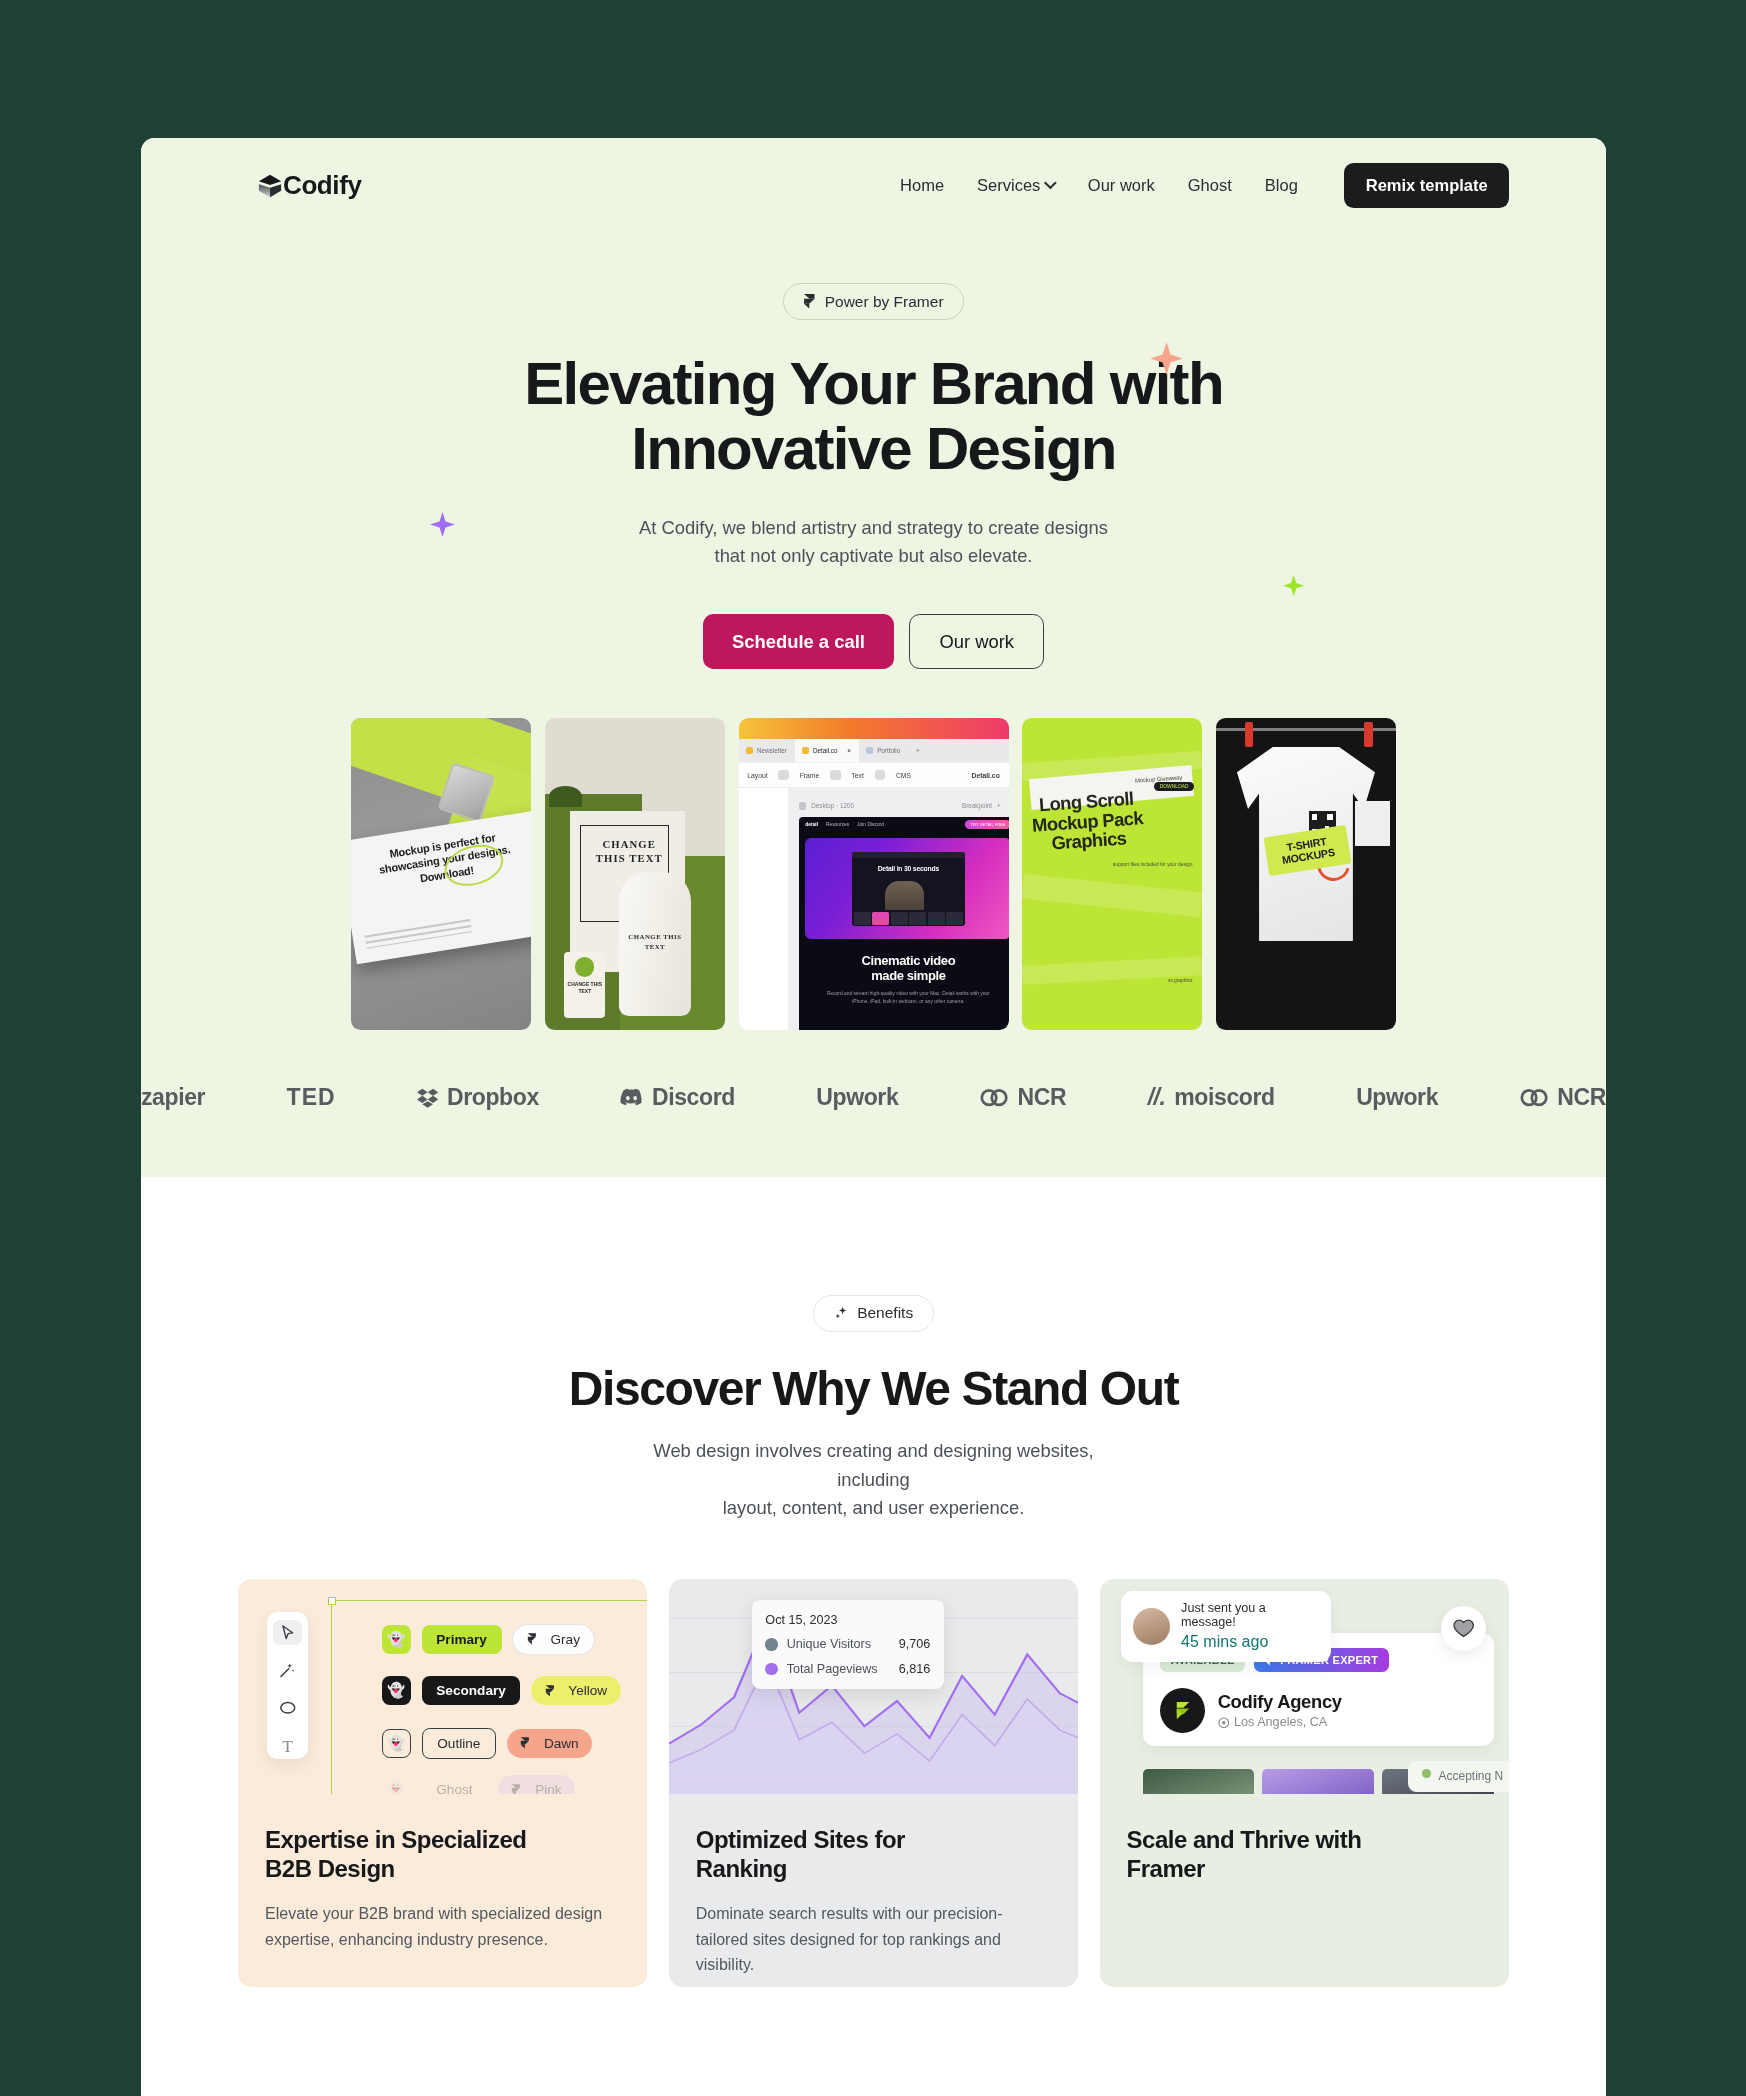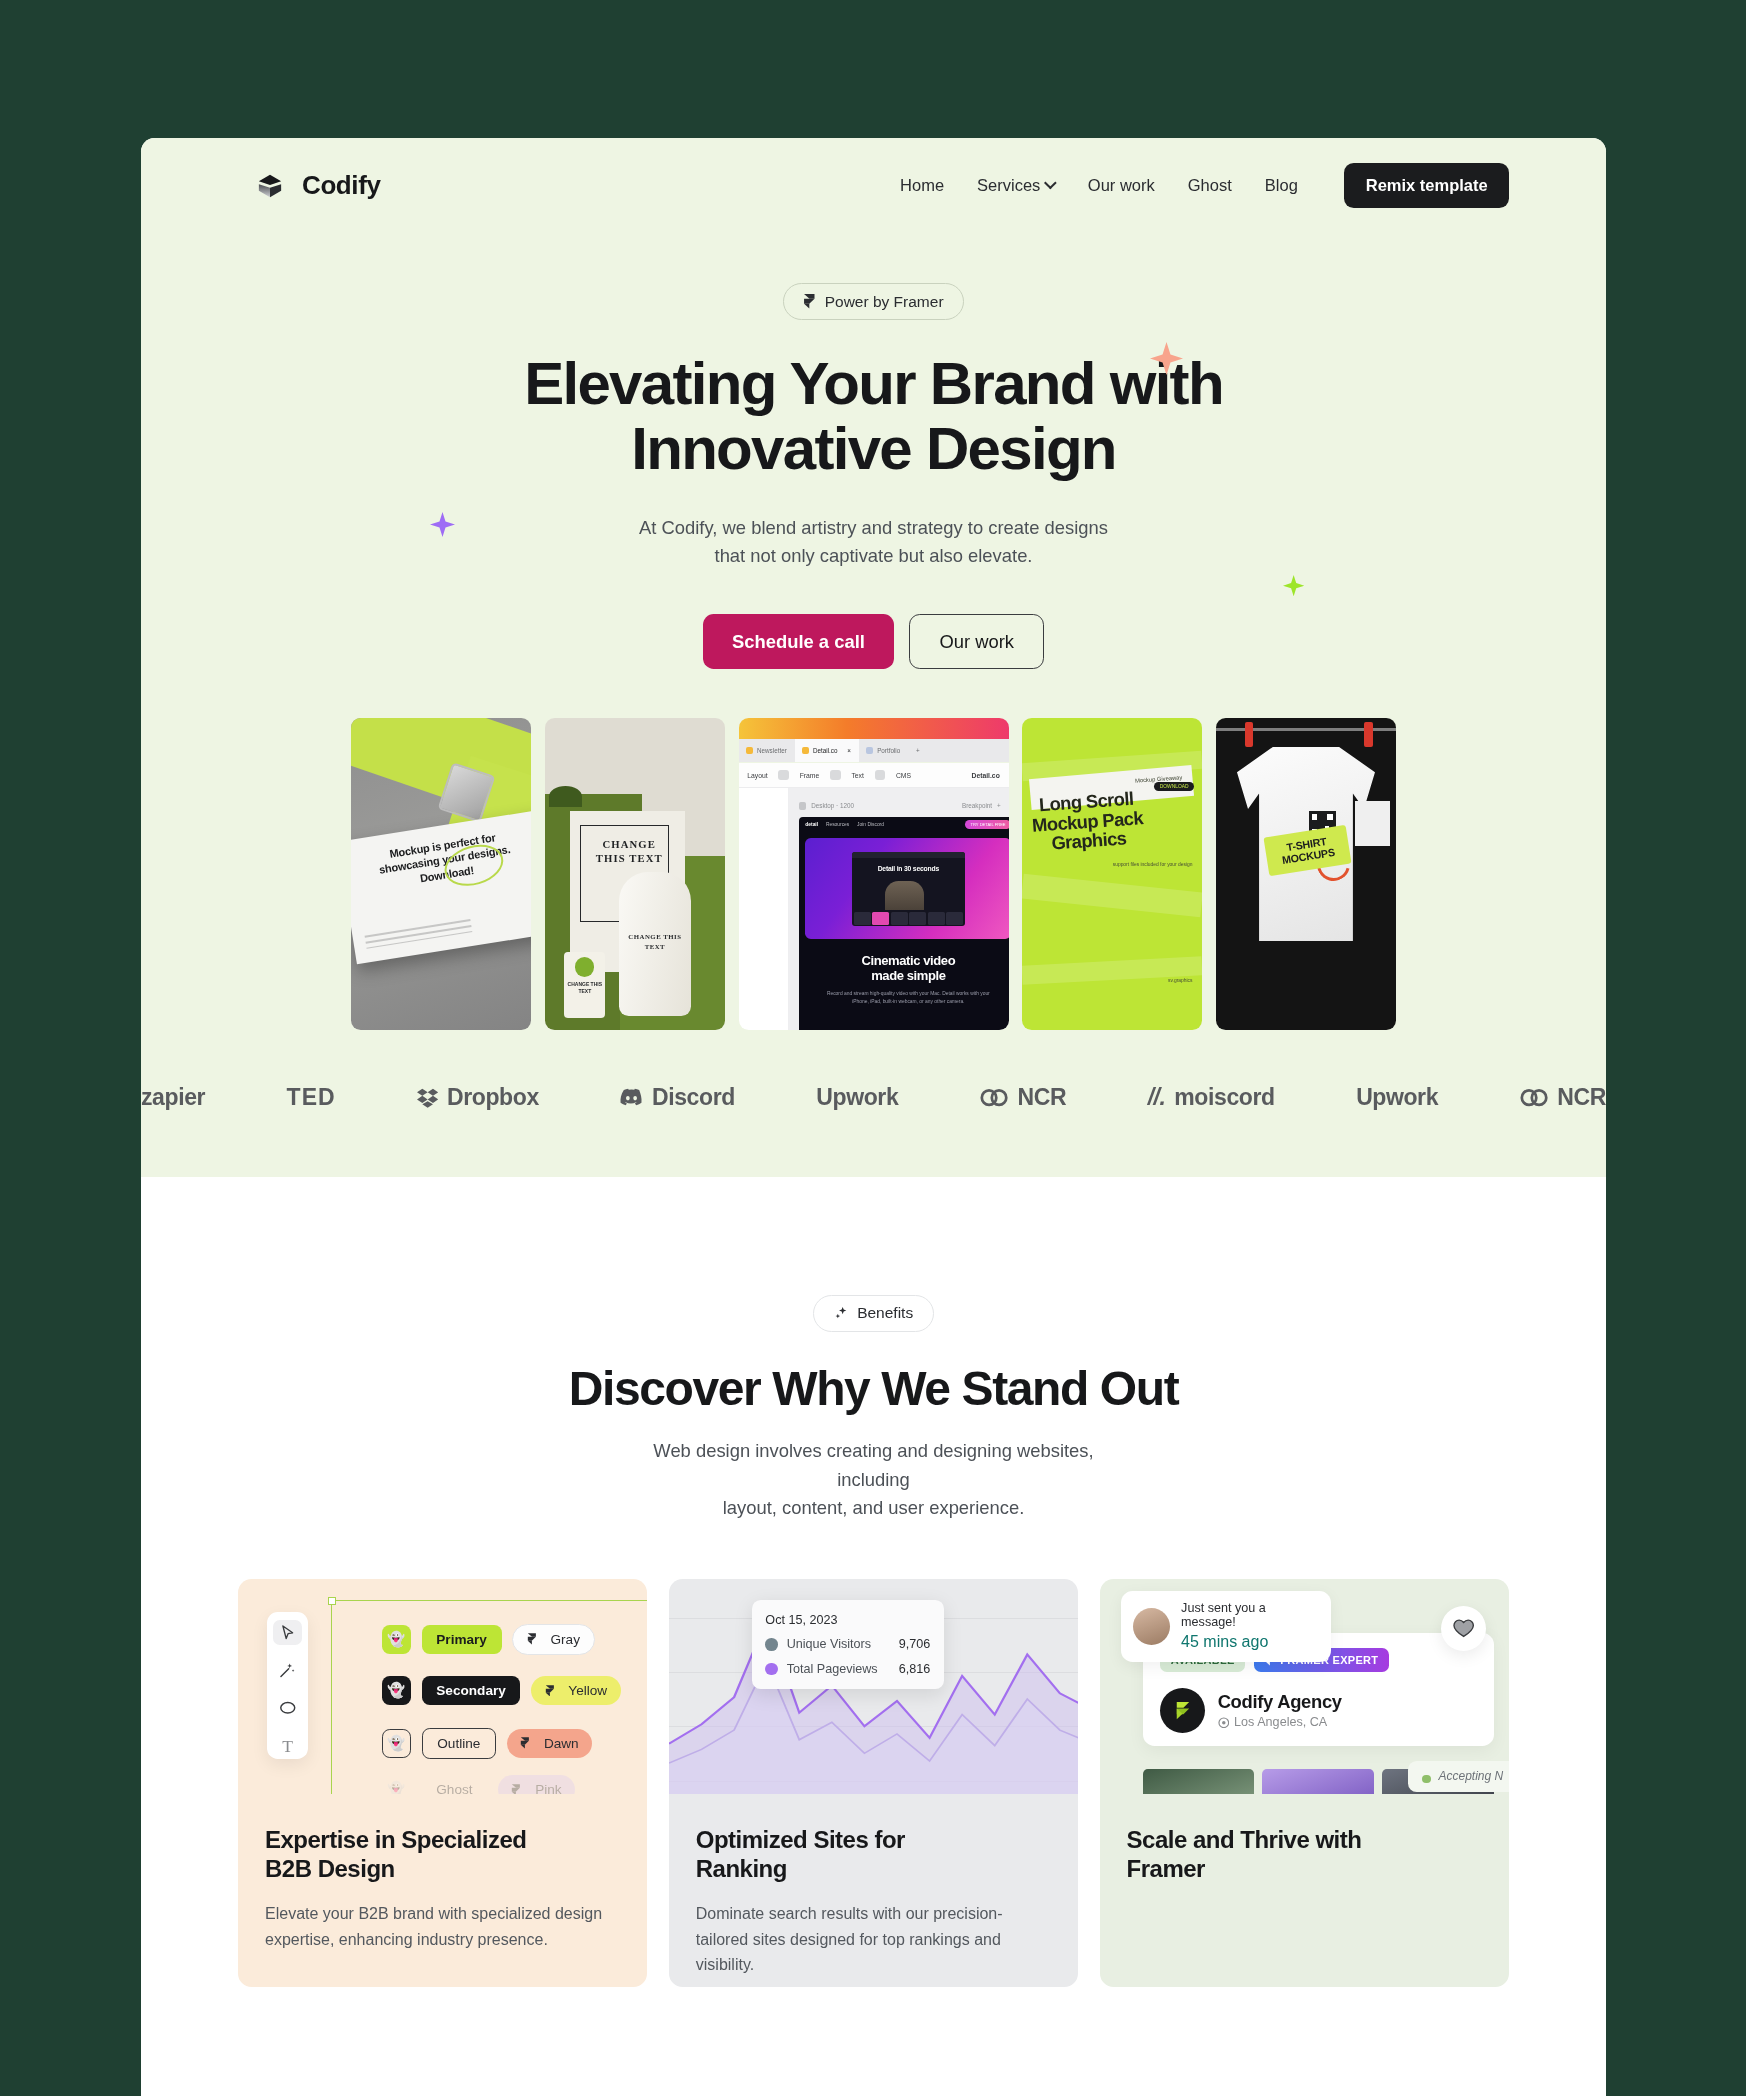--- a/index.html
+++ b/index.html
@@ -19,21 +19,21 @@
     background: #fff;
   }
   .hero-section { background: #EEF5E3; padding-bottom: 9.7px; }
 
   
   .nav {
     height: 95px;
     display: flex; align-items: center;
     padding: 0 97px 0 116px;
   }
-  .brand { display: flex; align-items: center; gap: 19px; }
+  .brand { display: flex; align-items: center; gap: 0; }
   .brand-mark { width: 26px; height: 26px; position: relative; }
   .brand-name { font-size: 26px; font-weight: 700; color: #17181A; letter-spacing: -0.4px; }
   .nav-links { margin-left: auto; display: flex; align-items: center; gap: 33px; }
   .nav-link {
     font-size: 16.5px; color: #2B2D31; cursor: pointer;
     display: flex; align-items: center; gap: 5.8px; white-space: nowrap;
   }
   .chev { display:inline-block; width: 8.7px; height: 8.7px; border-right: 2.1px solid #2B2D31; border-bottom: 2.1px solid #2B2D31; transform: rotate(45deg) translate(-1.9px,-1.9px); }
   .nav-cta {
     background: #1B1C1E; color: #fff; font-size: 16.5px; font-weight: 700;
@@ -217,21 +217,21 @@
   .profile { position:absolute; left: 43px; top: 54px; right: 15.5px; background:#fff; border-radius: 11.6px; padding: 15.5px 17.5px 13.6px; z-index:2; box-shadow:0 4.9px 17.5px rgba(0,0,0,.05); }
   .badges { display:flex; gap: 8.7px; }
   .badge-a { background:#D8EBD6; color:#2F6B3E; font-size: 11px; font-weight:700; padding: 5.8px 10.7px; border-radius: 6.8px; letter-spacing:0.3px; }
   .badge-b { background:linear-gradient(90deg,#3C7BEF,#A63BE0); color:#fff; font-size: 11px; font-weight:700; padding: 5.8px 10.7px; border-radius: 6.8px; display:flex; gap:5.8px; align-items:center; letter-spacing:0.3px;}
   .p-row { display:flex; align-items:center; gap: 12.6px; margin-top: 15.5px; }
   .p-logo { width: 45px; height:45px; border-radius:50%; background:#17181A; display:flex;align-items:center;justify-content:center; flex:none;}
   .p-name { font-size: 18.4px; font-weight:700; color:#17181A; letter-spacing:-0.3px; }
   .p-loc { font-size: 12.6px; color:#8A8C8F; display:flex; align-items:center; gap:4.9px; margin-top:2.9px; }
   .thumbs { position:absolute; left: 43px; right: 15.5px; top: 190px; display:flex; gap: 8.7px; z-index:1;}
   .thumbs div { flex:1; height: 54px; border-radius: 4.9px; }
-  .accept { position:absolute; right: -7.8px; bottom: 1.9px; background:#F3F7F0; border-radius: 8.7px; padding: 8.7px 13.6px; font-size: 12px; color:#6D7278; display:flex; align-items:flex-end; gap:7.8px; z-index:5;font-style:italic;}
+  .accept { position:absolute; right: -7.8px; bottom: 1.9px; background:#F3F7F0; border-radius: 8.7px; padding: 8.7px 13.6px; font-size: 12px; color:#6D7278; display:flex; align-items:flex-start; gap:7.8px; z-index:5;}
   .accept .dot { width:8.7px;height:8.7px;border-radius:50%; background:#8FBF6A; }
 </style>
 </head>
 <body>
 
 <div class="page-frame">
 
   <div class="hero-section">
 
     <div class="nav">

